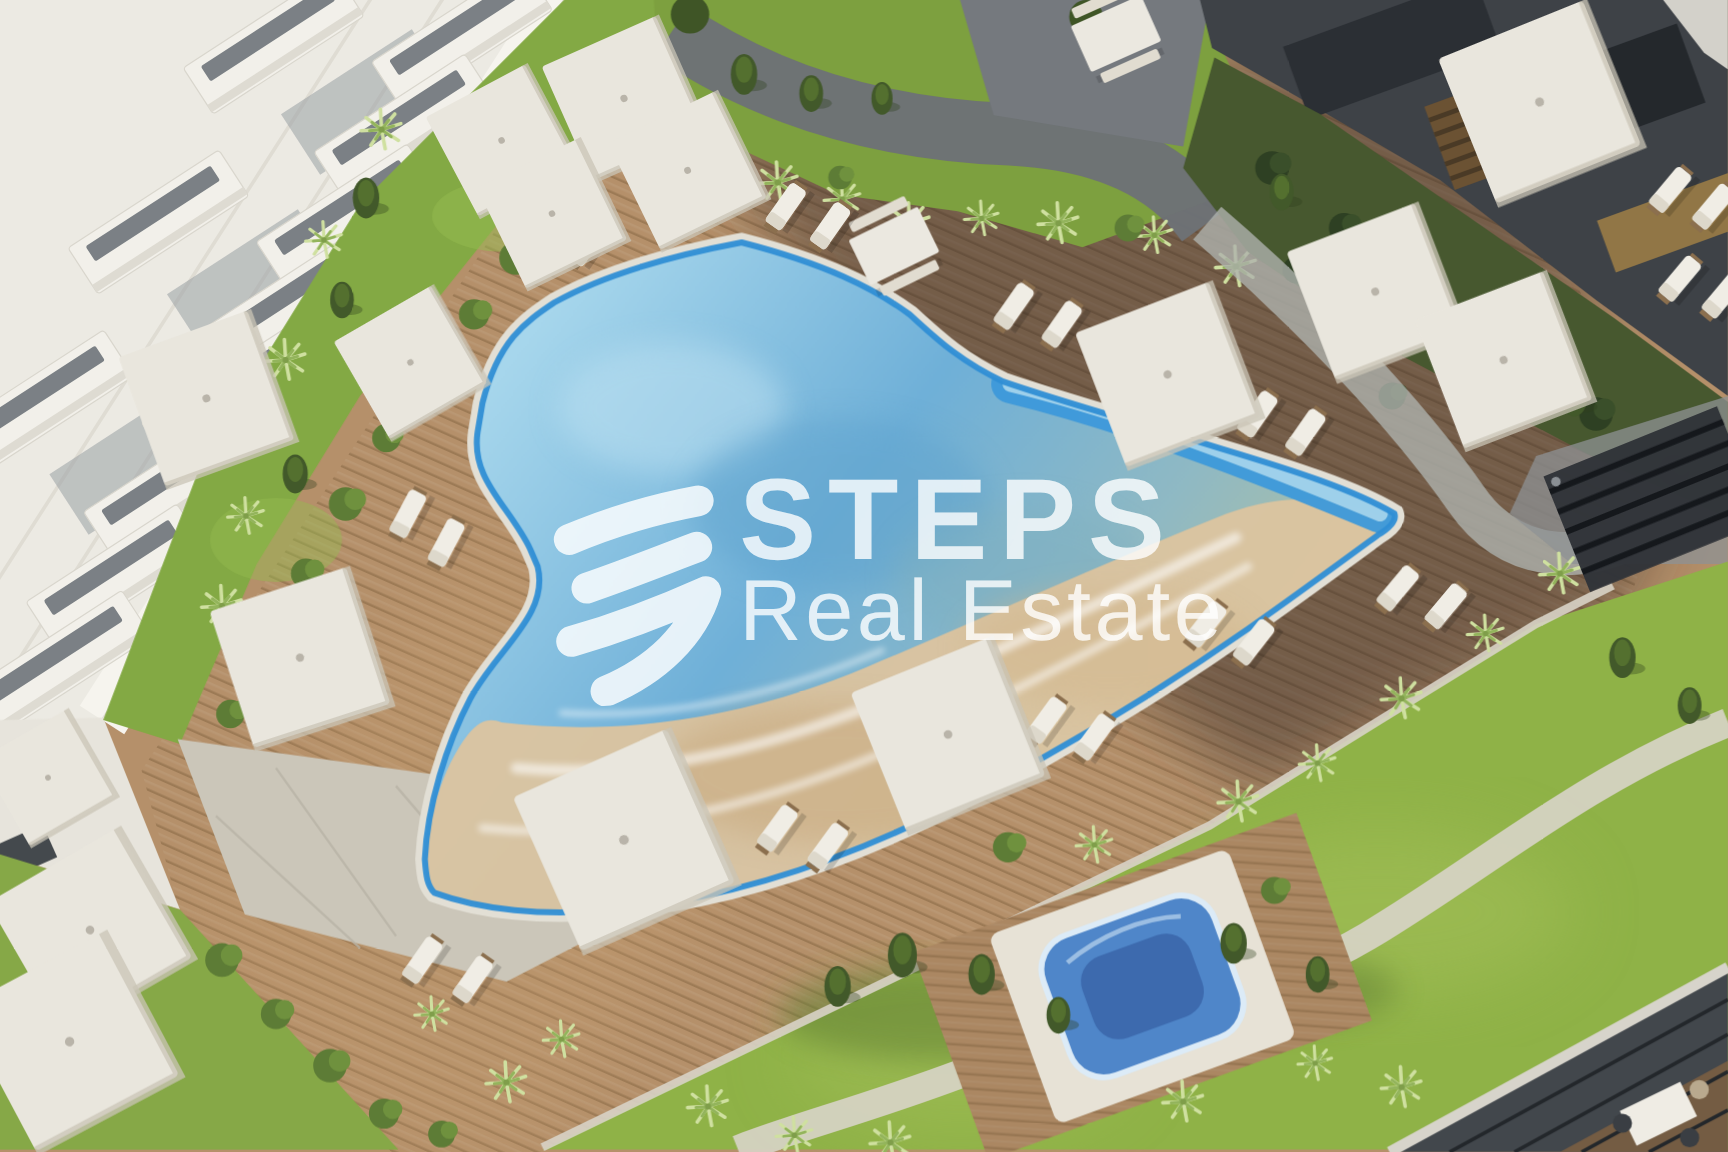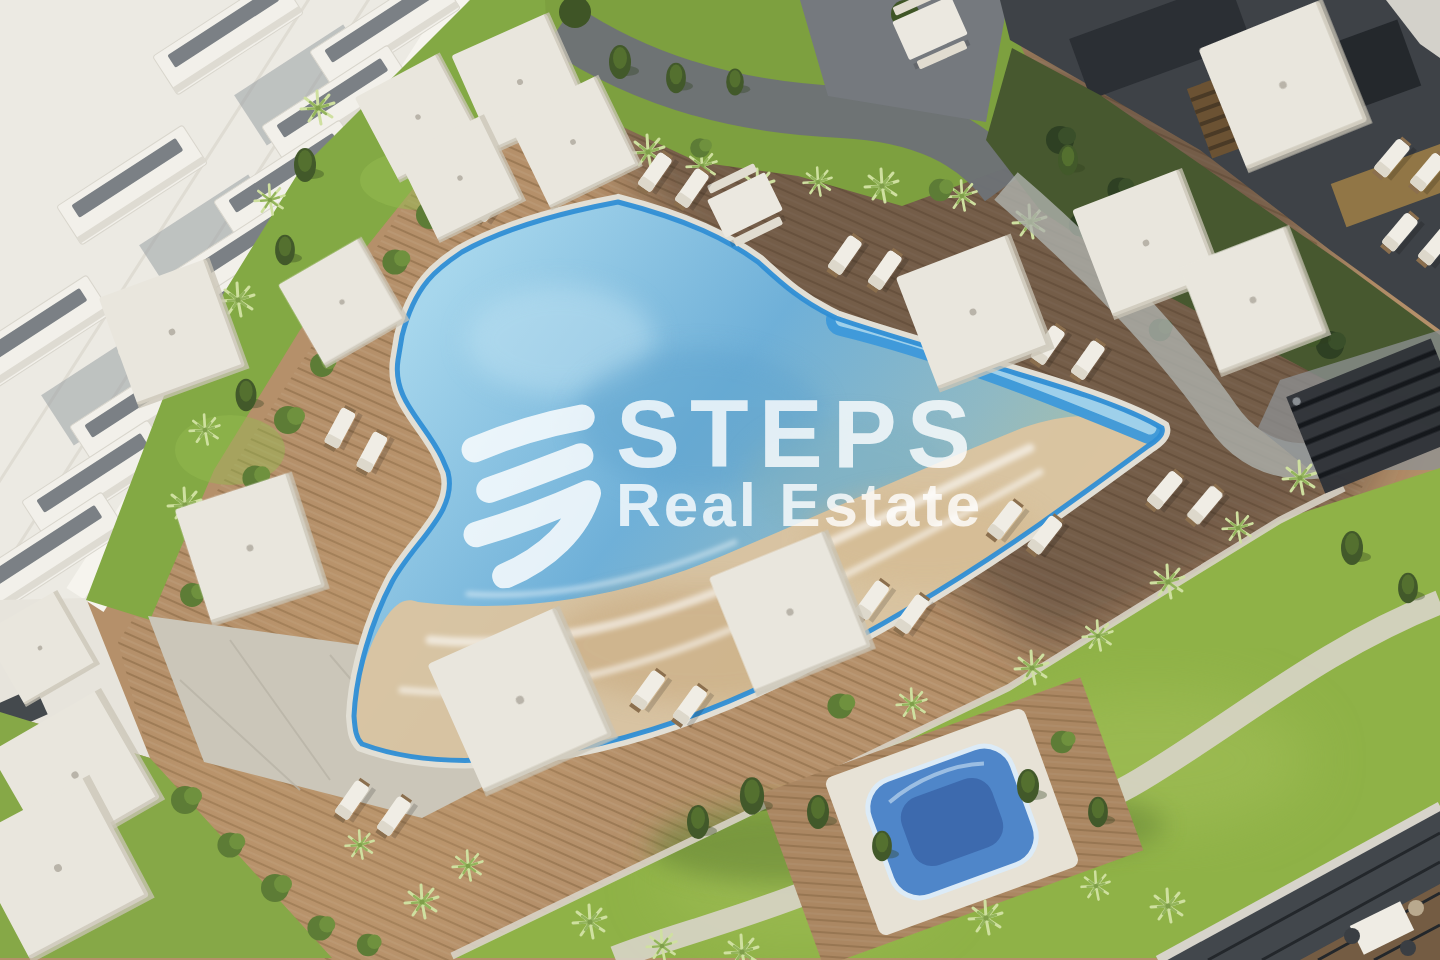--- a/index.html
+++ b/index.html
@@ -5,21 +5,21 @@
   html,body{margin:0;padding:0;background:#222;}
   #stage{position:relative;width:1440px;height:960px;overflow:hidden;
          font-family:"Liberation Sans","DejaVu Sans",sans-serif;background:var(--deck_wood,#b5906a);}
   #scene{position:absolute;inset:0;}
   
   .watermark{position:absolute;left:458px;top:392px;display:flex;align-items:flex-start;
              gap:10px;color:rgba(255,255,255,.8);pointer-events:none;}
   .wm-logo{opacity:.82;transform:rotate(-4deg);margin-top:14px;}
   .wm-text{display:flex;flex-direction:column;}
   .wm-brand1{font-size:96px;font-weight:700;letter-spacing:10px;line-height:.88;}
-  .wm-brand2{font-size:62px;font-weight:700;letter-spacing:3px;line-height:.92;}
+  .wm-brand2{font-size:72px;font-weight:400;letter-spacing:3px;line-height:.92;}
   .wm-tagline{font-size:20px;font-weight:400;letter-spacing:8.5px;margin-top:10px;padding-left:4px;
               color:rgba(255,255,255,.72);}
 </style>
 </head>
 <body>
 
 <div id="stage">
 <svg id="scene" viewBox="0 0 1440 960">
   <defs>
     <pattern id="wood" width="12" height="12" patternUnits="userSpaceOnUse" patternTransform="rotate(-66)">

